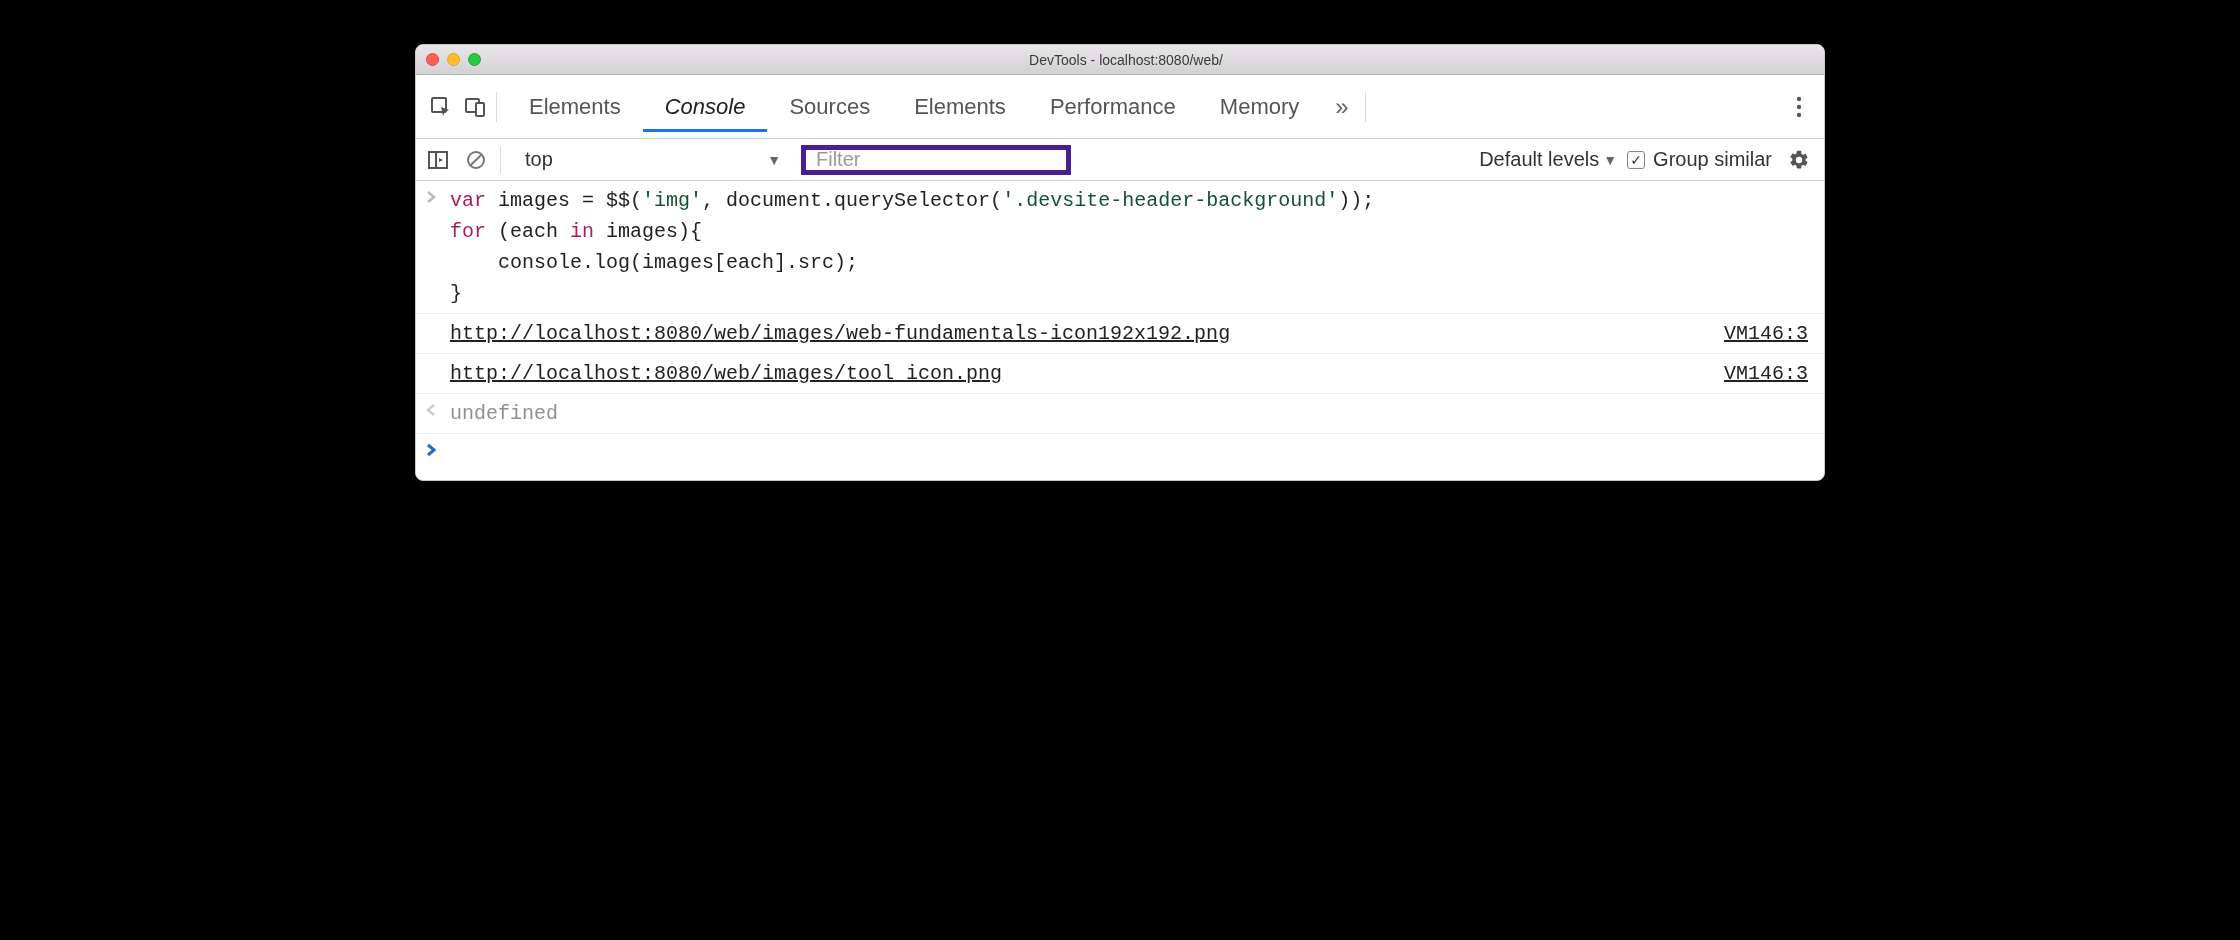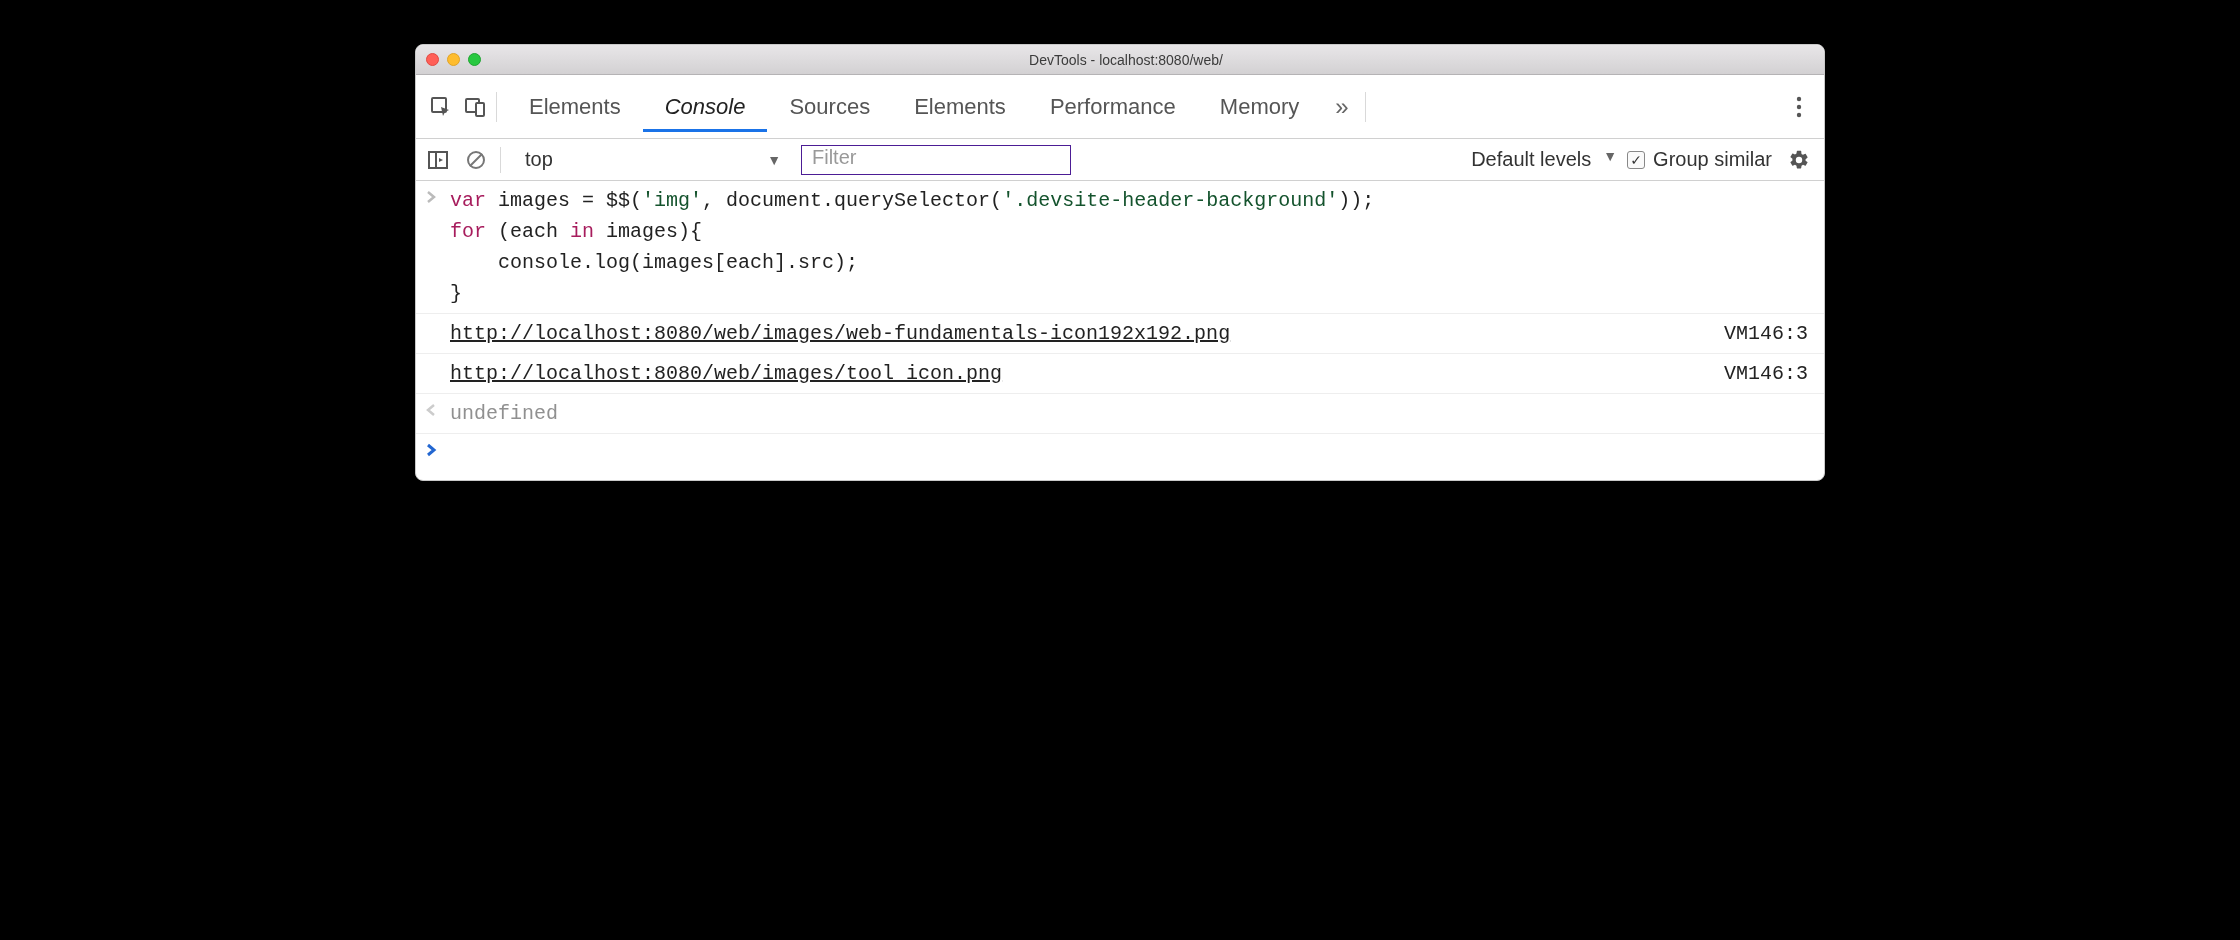--- a/index.html
+++ b/index.html
@@ -107,30 +107,30 @@
     height: 30px;
     padding: 0 10px 0 14px;
     min-width: 280px;
     justify-content: space-between;
     color:#333;
   }
   .ctx .tri, .levels .tri { color:#666; font-size:14px; }
   .filter {
     height: 30px;
     width: 270px;
-    border:1px solid #4c1d95;
+    border:5px solid #4c1d95;
     padding: 0 10px;
     font-size: 20px;
     color:#999;
-    display:flex; 
+    display:flex; align-items:center;
     background:#fff;
   }
   .levels {
-    display:flex; align-items:flex-start;
-    gap:12px;
+    display:flex; align-items:center;
+    gap:4px;
     font-size:20px;
     color:#333;
   }
   .chklabel { display:flex; align-items:center; gap:8px; font-size:20px; color:#333;}
   .chkbox {
     width:18px; height:18px; border:1px solid #888; border-radius:3px;
     display:flex;align-items:center;justify-content:center;
     font-size:14px; color:#333; background:#fafafa;
   }
   .gear { margin-left:auto; padding:0 6px; color:#555; }
@@ -151,21 +151,21 @@
     flex: none;
     color:#bbb;
     display:flex;
     padding-top:2px;
   }
   .gutter.blue { color:#2367d1; font-weight:bold; }
   .body { flex:1; white-space: pre; color:#222; }
   .body .kw { color:#a71d5d; }
   .body .str { color:#14532d; }
   .loglink { color:#222; text-decoration: underline; }
-  .source { color:#222; margin-left:20px; }
+  .source { color:#222; text-decoration: underline; margin-left:20px; }
   .row.log .body { flex:1; display:flex; justify-content:space-between; padding-right:4px; }
   .row.ret .body { color:#909090; }
   .row.prompt { border-bottom:none; padding-bottom:20px; }
   svg { display:block; }
 </style>
 </head>
 <body>
 
 <div class="window">
 

